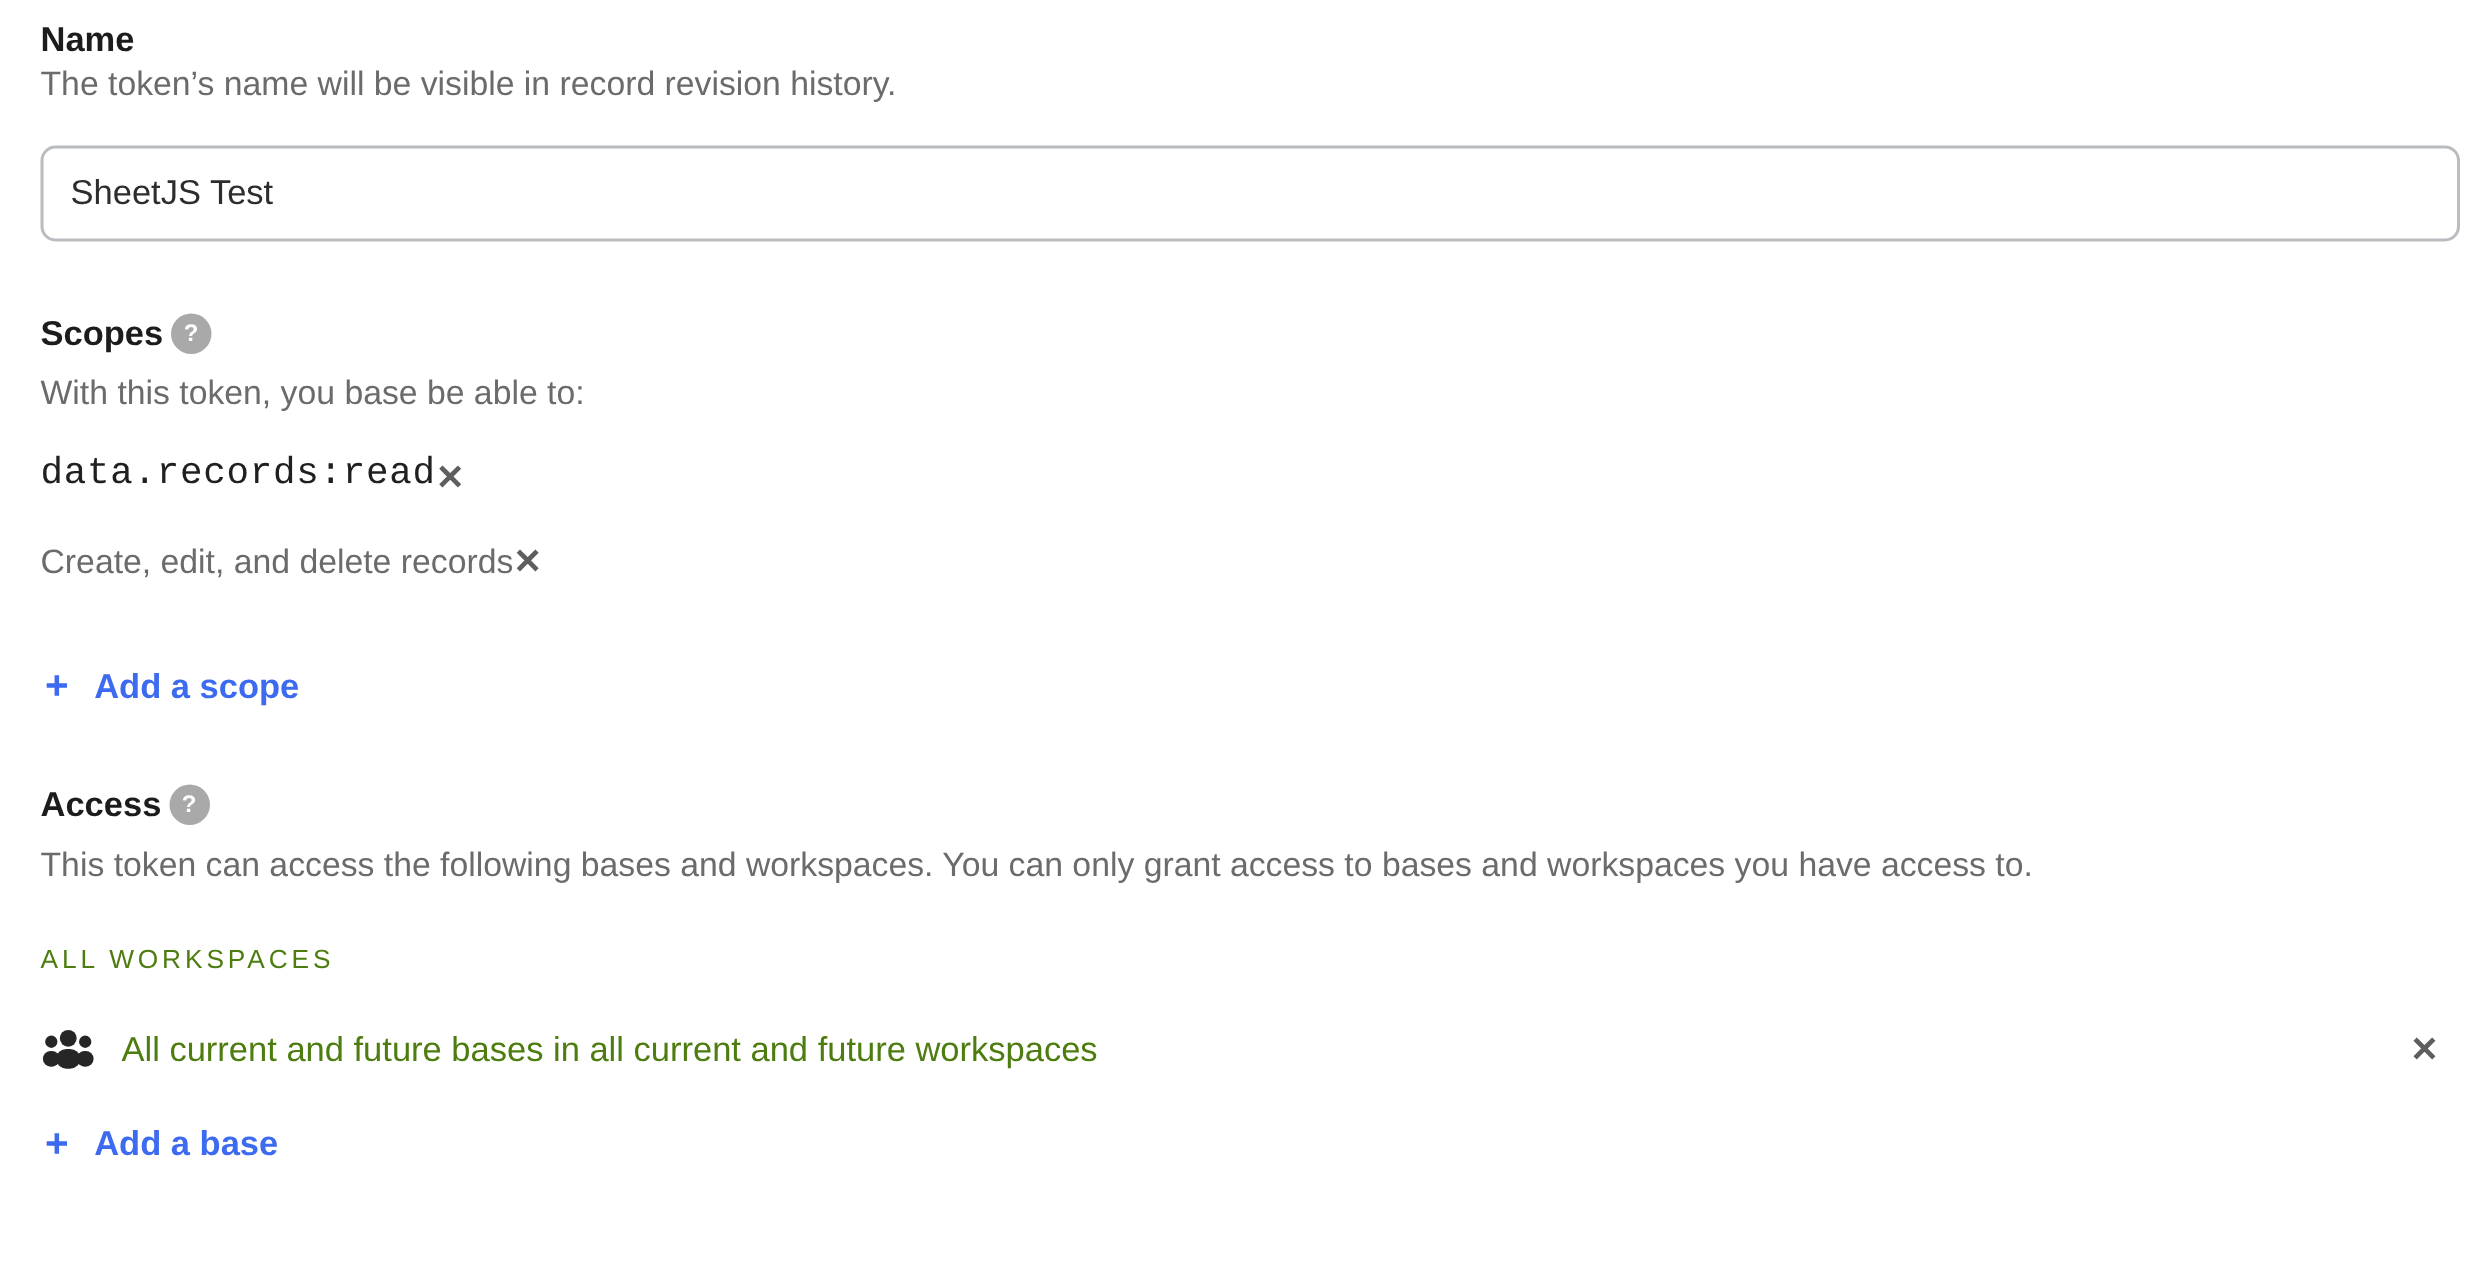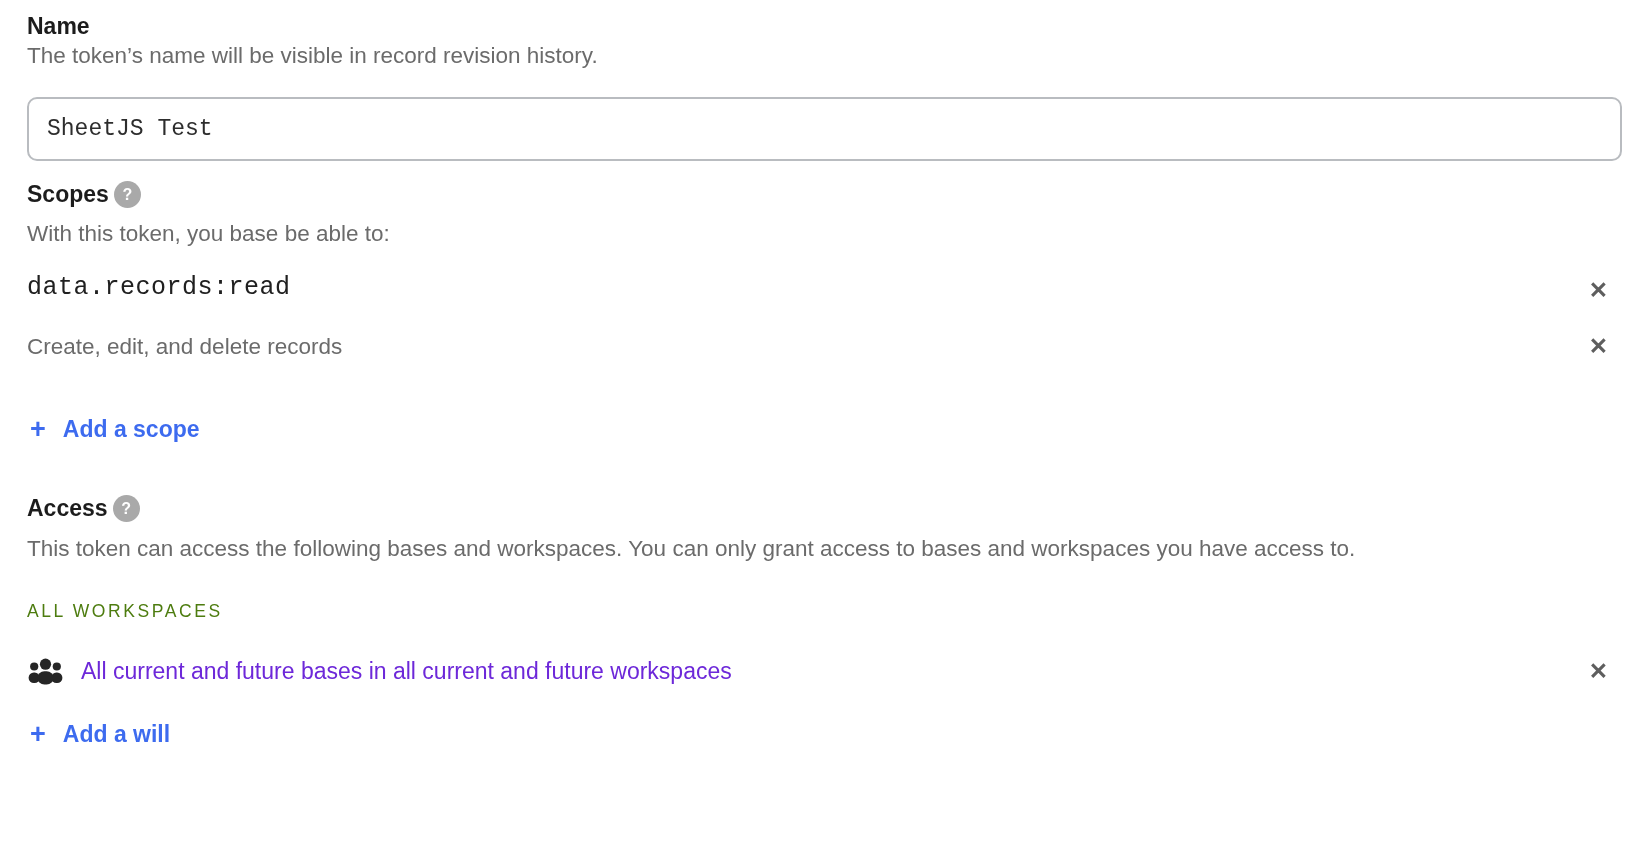--- a/index.html
+++ b/index.html
@@ -6,21 +6,21 @@
     margin: 0;
     padding: 0;
     background: #ffffff;
     font-family: "Liberation Sans", sans-serif;
     color: #1f1f1f;
   }
   .page {
     width: 1652px;
     height: 858px;
     box-sizing: border-box;
-    padding: 13px 30px 0 27px;
+    padding: 13px 12px 0 27px;
     overflow: hidden;
   }
   h2.section-title {
     font-size: 23px;
     font-weight: 700;
     color: #1c1c1c;
     margin: 0;
     line-height: 1.2;
   }
   .desc {
@@ -33,25 +33,25 @@
   .name-title { margin-bottom: 14px; }
   .name-desc { margin-bottom: 27px; }
   .token-input {
     display: block;
     width: 100%;
     box-sizing: border-box;
     height: 64px;
     border: 2px solid #b9bcc0;
     border-radius: 10px;
     padding: 0 18px;
-    font-family: Liberation Mono, monospace;
+    font-family: Liberation Sans, sans-serif;
     font-size: 23px;
     color: #2d2d2d;
     outline: none;
-    margin-bottom: 20px;
+    margin-bottom: 48px;
   }
   
   .heading-row {
     display: flex;
     align-items: center;
     gap: 5px;
     margin-bottom: 11px;
   }
   .help-icon {
     width: 27px;
@@ -63,21 +63,21 @@
     font-weight: 700;
     display: inline-flex;
     align-items: center;
     justify-content: center;
     user-select: none;
   }
   .scopes-intro { margin-bottom: 24px; }
   
   .scope-row {
     display: flex;
-    justify-content: space-between;
+    justify-content: flex-start;
     align-items: center;
     margin-bottom: 23px;
   }
   .scope-name {
     font-family: "Liberation Mono", "DejaVu Sans Mono", monospace;
     font-size: 25px;
     font-weight: 500;
     color: #202020;
     margin-bottom: 7px;
     letter-spacing: 0.5px;
@@ -124,21 +124,21 @@
     margin-top: 38px;
   }
   .access-row {
     display: flex;
     align-items: center;
     gap: 17px;
     margin-top: 35px;
   }
   .access-row .row-label {
     font-size: 23px;
-    color: #6d28d9;
+    color: #4d7c0f;
   }
   .access-row .remove-btn { margin-left: auto; }
   .people-icon {
     display: inline-flex;
     flex: 0 0 auto;
   }
 </style>
 </head>
 <body>
 
@@ -202,17 +202,17 @@
         </svg>
       </span>
       <span class="row-label">All current and future bases in all current and future workspaces</span>
       <button class="remove-btn">
         <span>✕</span>
       </button>
     </div>
 
     <button class="add-link add-base-link">
       <span class="plus">+</span>
-      <span>Add a will</span>
+      <span>Add a base</span>
     </button>
   </section>
 
 </div>
 
 </body></html>

